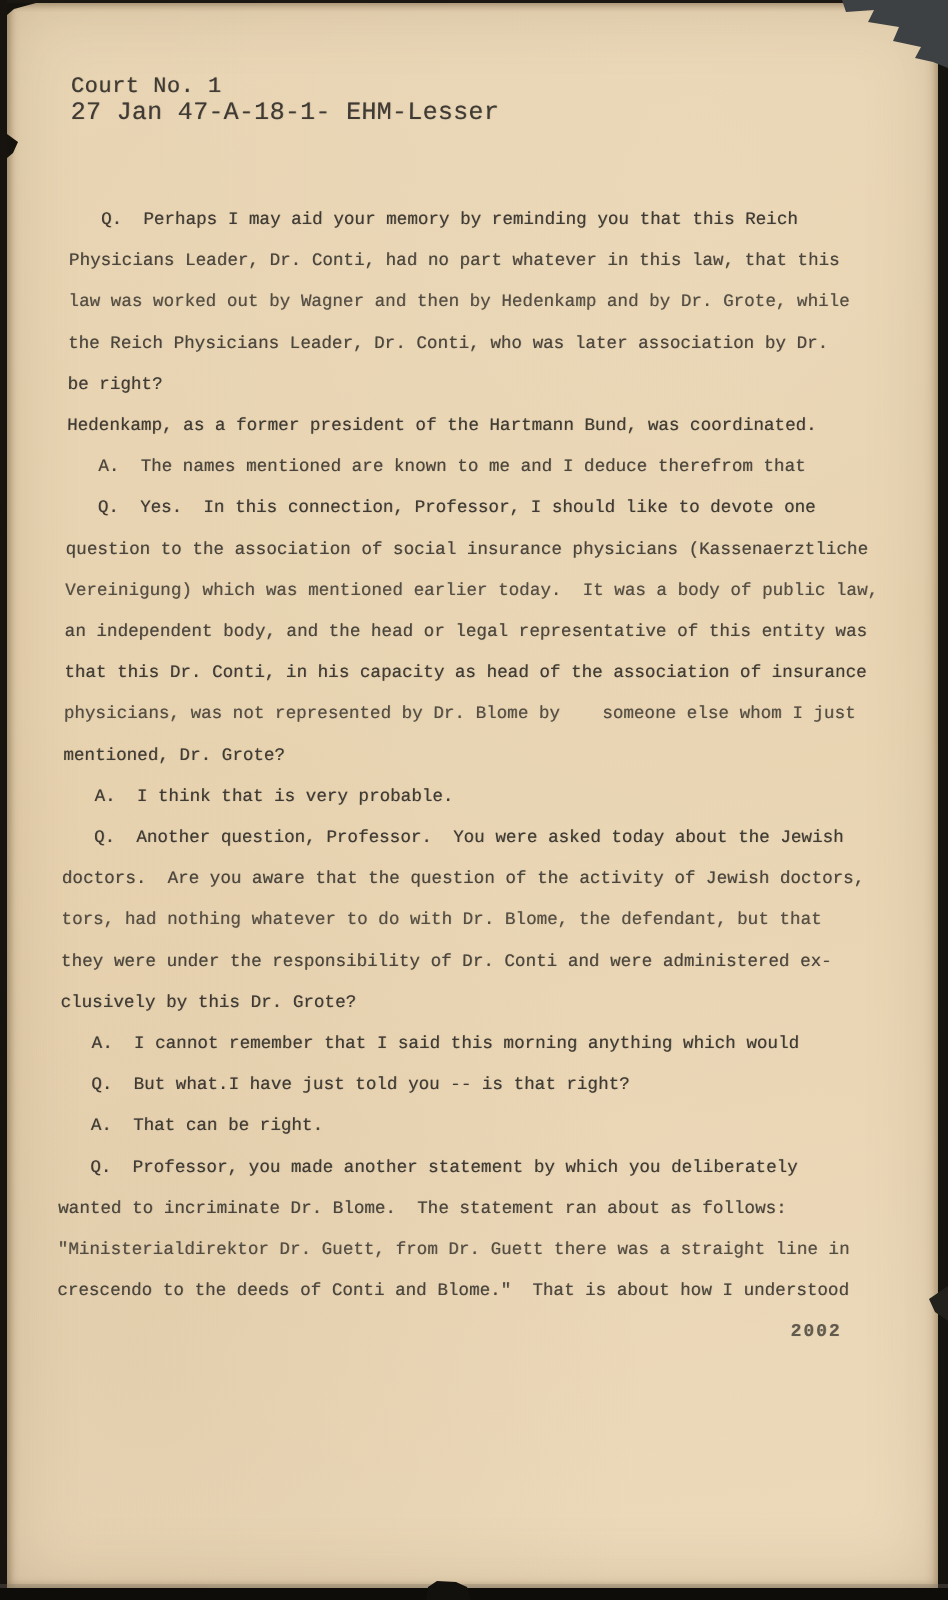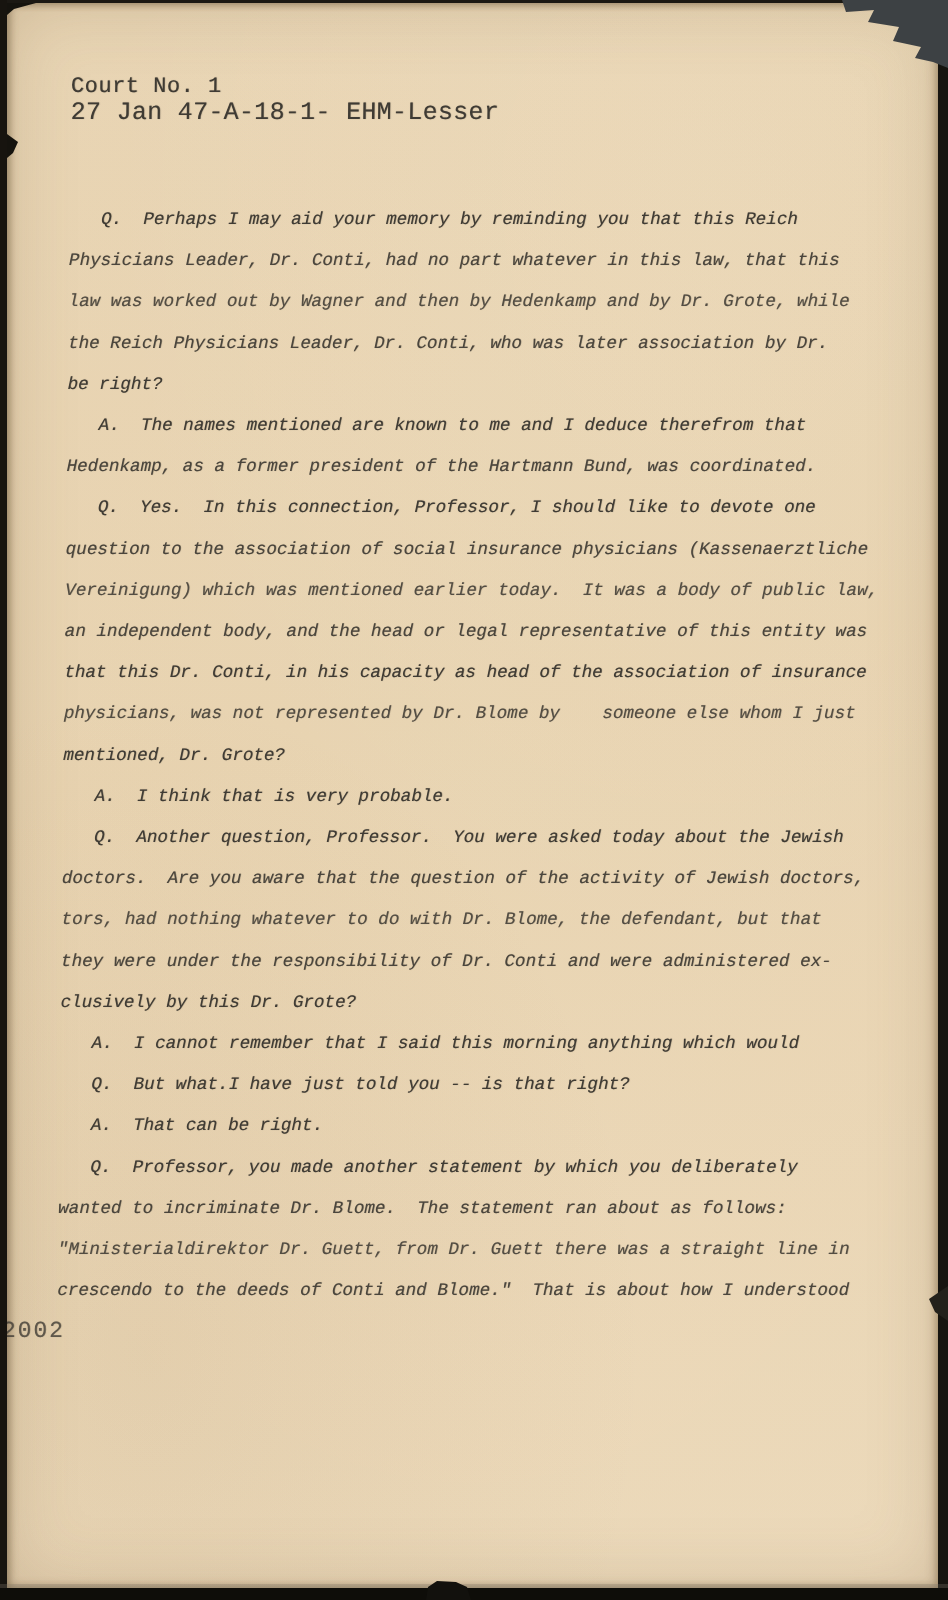--- a/index.html
+++ b/index.html
@@ -33,28 +33,28 @@
     font-family:Liberation Mono, monospace;
   }
   .h2{
     font-size:25px;line-height:25px;letter-spacing:.3px;white-space:pre;
     text-shadow:.5px .4px .8px rgba(55,50,42,.5);
   }
   .transcript{margin-top:74px}
   .line{
     white-space:pre;font-size:17.6px;line-height:41.2px;
     text-shadow:.5px .4px .7px rgba(62,56,46,.55);
-    font-style:italic;
   }
   .para .line:nth-child(2n){opacity:.93}
   .para .line:nth-child(3n){opacity:.88}
   .pageno{
-    font-size:23px;line-height:41.2px;text-align:left;
+    font-size:18px;line-height:41.2px;text-align:right;
     transform:translateX(-55px);opacity:.8;letter-spacing:2px;
     text-shadow:.5px .4px .7px rgba(62,56,46,.55);
+    font-weight:bold;
   }
   .edges{position:absolute;left:0;top:0;pointer-events:none;z-index:3}
 </style>
 </head>
 <body>
 
 <div class="scan">
   <div class="paper">
     <div class="content">
       <div class="header">
@@ -63,22 +63,22 @@
       </div>
       <div class="transcript">
           <div class="para">
             <div class="line">   Q.  Perhaps I may aid your memory by reminding you that this Reich</div>
             <div class="line">Physicians Leader, Dr. Conti, had no part whatever in this law, that this</div>
             <div class="line">law was worked out by Wagner and then by Hedenkamp and by Dr. Grote, while</div>
             <div class="line">the Reich Physicians Leader, Dr. Conti, who was later association by Dr.</div>
             <div class="line">be right?</div>
           </div>
           <div class="para">
+            <div class="line">Hedenkamp, as a former president of the Hartmann Bund, was coordinated.</div>
             <div class="line">   A.  The names mentioned are known to me and I deduce therefrom that</div>
-            <div class="line">Hedenkamp, as a former president of the Hartmann Bund, was coordinated.</div>
           </div>
           <div class="para">
             <div class="line">   Q.  Yes.  In this connection, Professor, I should like to devote one</div>
             <div class="line">question to the association of social insurance physicians (Kassenaerztliche</div>
             <div class="line">Vereinigung) which was mentioned earlier today.  It was a body of public law,</div>
             <div class="line">an independent body, and the head or legal representative of this entity was</div>
             <div class="line">that this Dr. Conti, in his capacity as head of the association of insurance</div>
             <div class="line">physicians, was not represented by Dr. Blome by    someone else whom I just</div>
             <div class="line">mentioned, Dr. Grote?</div>
           </div>

